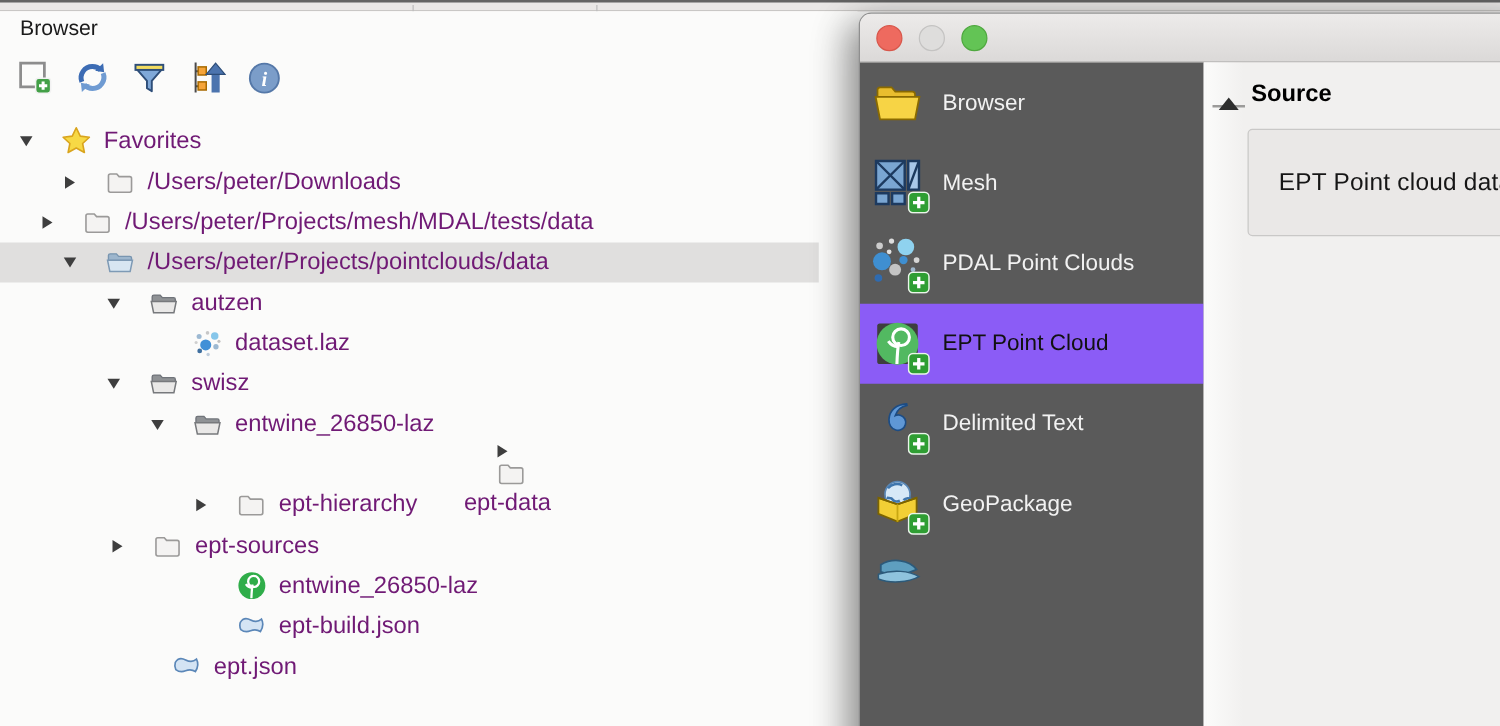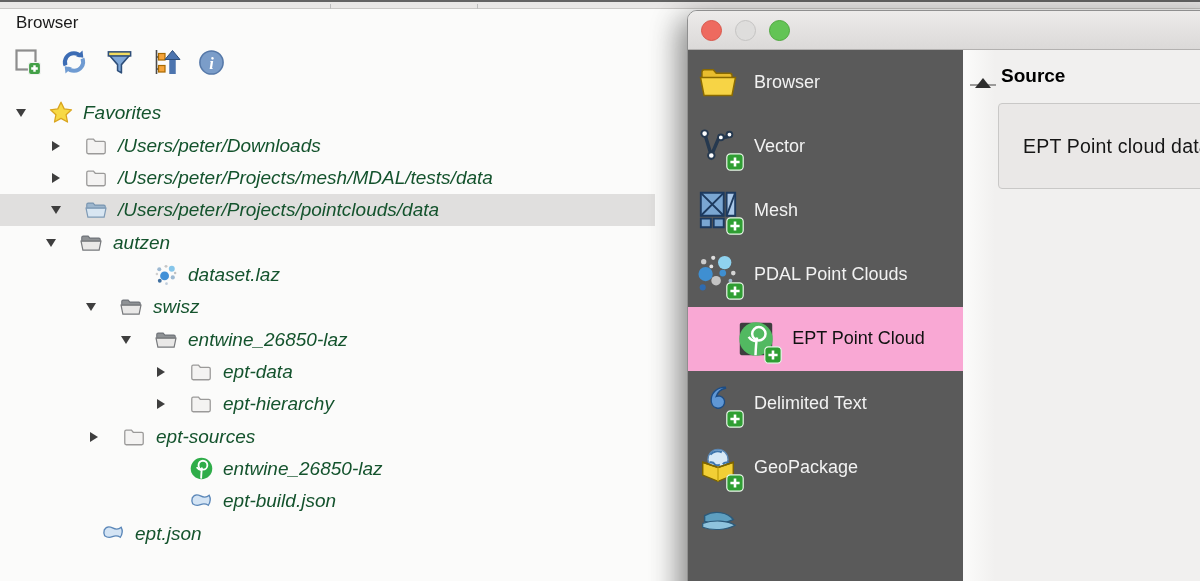--- a/index.html
+++ b/index.html
@@ -12,21 +12,21 @@
     border-top:2px solid #636363;border-bottom:1px solid #c9c7c5;}
   .strip-sep{position:absolute;top:2px;width:1px;height:6px;background:#bdbdbd;}
 
   
   .browser-panel{position:absolute;left:0;top:9px;width:686px;height:572px;background:#fbfbfa;}
   .panel-title{position:absolute;left:16px;top:4px;font-size:17px;color:#1a1a1a;}
   .toolbar{position:absolute;left:12px;top:39px;display:flex;gap:15px;}
   .tool-btn{width:31px;height:31px;display:flex;align-items:center;justify-content:center;background:none;border:none;padding:0;}
 
   .tree{position:absolute;left:0;top:88px;width:655px;}
-  .tree-row{height:32.35px;display:flex;align-items:center;font-size:19px;color:#14532d;white-space:nowrap;font-style:italic;}
+  .tree-row{height:32.35px;display:flex;align-items:center;font-size:19px;color:#701a75;white-space:nowrap;}
   .tree-row.selected{background:#e0dfde;}
   .arrow-box{width:26px;flex:none;display:flex;justify-content:center;align-items:center;}
   .arrow{width:0;height:0;}
   .arrow.collapsed{border-left:8px solid #3e3e3e;border-top:5.5px solid transparent;border-bottom:5.5px solid transparent;}
   .arrow.expanded{border-top:8px solid #3e3e3e;border-left:5.5px solid transparent;border-right:5.5px solid transparent;}
   .tree-icon{width:26px;height:26px;margin-left:14px;flex:none;display:flex;align-items:center;justify-content:center;}
   .tree-label{margin-left:9px;}
 
   
   .dialog{position:absolute;left:687px;top:10px;width:541px;height:600px;background:#f1f0ef;
@@ -35,21 +35,21 @@
   .titlebar{position:absolute;left:0;top:0;right:0;height:39px;
     background:linear-gradient(#edebea,#dbd9d8);border-bottom:1px solid #b3b1b0;}
   .traffic{position:absolute;left:13px;top:9px;display:flex;gap:13px;}
   .light{width:21px;height:21px;border-radius:50%;padding:0;border:none;}
   .light.close{background:#ee6a5f;border:1px solid #d8574b;}
   .light.minimize{background:#dedddc;border:1px solid #c4c3c2;}
   .light.zoom{background:#63c455;border:1px solid #4fa83f;}
 
   .sidebar{position:absolute;left:0;top:39px;width:275px;bottom:0;background:#5a5a5a;overflow:hidden;}
   .sb-item{height:64.2px;display:flex;align-items:center;color:#f2f2f2;font-size:18px;white-space:nowrap;}
-  .sb-item.selected{background:#f9a8d4;color:#111;justify-content:center;}
+  .sb-item.selected{background:#8b5cf6;color:#111;}
   .sb-icon{width:46px;height:46px;margin-left:7px;position:relative;flex:none;
     display:flex;align-items:center;justify-content:center;}
   .plus-badge{position:absolute;right:-3px;bottom:-2px;width:18px;height:18px;line-height:0;}
   .sb-label{margin-left:13px;}
 
   .dlg-content{position:absolute;left:275px;top:39px;right:0;bottom:0;background:#f1f0ef;border-left:2px solid #fafafa;}
   .dlg-content::before{content:"";position:absolute;left:0;top:0;bottom:0;width:30px;
     background:linear-gradient(90deg,#fbfbfa,rgba(251,251,250,0));}
   .scroll-up-btn{position:absolute;left:5px;top:12px;width:26px;height:24px;background:none;border:none;padding:0;}
   .scroll-up-btn .tri{width:0;height:0;margin:0 auto;border-left:8px solid transparent;
@@ -125,21 +125,21 @@
         <span class="arrow-box">
           <span class="arrow collapsed"></span>
         </span>
         <span class="tree-icon">
           <svg viewBox="0 0 26 26" width="24" height="24">
             <path d="M3 7.2c0-.9.7-1.6 1.6-1.6h5.6l2 2.3h9.2c.9 0 1.6.7 1.6 1.6v10.3c0 .9-.7 1.6-1.6 1.6H4.6c-.9 0-1.6-.7-1.6-1.6z" fill="#f4f3f2" stroke="#9b9a99" stroke-width="1.4"></path>
           </svg>
         </span>
         <span class="tree-label">/Users/peter/Downloads</span>
       </div>
-      <div class="tree-row" style="padding-left: 43px; align-items: center;">
+      <div class="tree-row" style="padding-left: 25px; align-items: center;">
         <span class="arrow-box">
           <span class="arrow collapsed"></span>
         </span>
         <span class="tree-icon">
           <svg viewBox="0 0 26 26" width="24" height="24">
             <path d="M3 7.2c0-.9.7-1.6 1.6-1.6h5.6l2 2.3h9.2c.9 0 1.6.7 1.6 1.6v10.3c0 .9-.7 1.6-1.6 1.6H4.6c-.9 0-1.6-.7-1.6-1.6z" fill="#f4f3f2" stroke="#9b9a99" stroke-width="1.4"></path>
           </svg>
         </span>
         <span class="tree-label">/Users/peter/Projects/mesh/MDAL/tests/data</span>
       </div>
@@ -148,21 +148,21 @@
           <span class="arrow expanded"></span>
         </span>
         <span class="tree-icon">
           <svg viewBox="0 0 26 26" width="24" height="24">
             <path d="M3 7c0-.8.6-1.5 1.5-1.5h5.4l1.9 2.2h9.7c.8 0 1.5.7 1.5 1.5v2H3z" fill="#9db6cd" stroke="#7895b0" stroke-width="1.2"></path>
             <path d="M2.2 11h21.6l-2 9.8H4.2z" fill="#d8e6f2" stroke="#7e9ab5" stroke-width="1.3"></path>
           </svg>
         </span>
         <span class="tree-label">/Users/peter/Projects/pointclouds/data</span>
       </div>
-      <div class="tree-row" style="padding-left: 38px;">
+      <div class="tree-row" style="padding-left: 78px;">
         <span class="arrow-box">
           <span class="arrow expanded"></span>
         </span>
         <span class="tree-icon">
           <svg viewBox="0 0 26 26" width="24" height="24">
             <path d="M3 7c0-.8.6-1.5 1.5-1.5h5.4l1.9 2.2h9.7c.8 0 1.5.7 1.5 1.5v2H3z" fill="#8f9295" stroke="#70747a" stroke-width="1.2"></path>
             <path d="M2.2 11h21.6l-2 9.8H4.2z" fill="#e9e8e7" stroke="#77797c" stroke-width="1.3"></path>
           </svg>
         </span>
         <span class="tree-label">autzen</span>
@@ -201,21 +201,21 @@
           <span class="arrow expanded"></span>
         </span>
         <span class="tree-icon">
           <svg viewBox="0 0 26 26" width="24" height="24">
             <path d="M3 7c0-.8.6-1.5 1.5-1.5h5.4l1.9 2.2h9.7c.8 0 1.5.7 1.5 1.5v2H3z" fill="#8f9295" stroke="#70747a" stroke-width="1.2"></path>
             <path d="M2.2 11h21.6l-2 9.8H4.2z" fill="#e9e8e7" stroke="#77797c" stroke-width="1.3"></path>
           </svg>
         </span>
         <span class="tree-label">entwine_26850-laz</span>
       </div>
-      <div class="tree-row" style="padding-left: 148px;">
+      <div class="tree-row" style="padding-left: 148px; flex-direction: column;">
         <span class="arrow-box">
           <span class="arrow collapsed"></span>
         </span>
         <span class="tree-icon">
           <svg viewBox="0 0 26 26" width="24" height="24">
             <path d="M3 7.2c0-.9.7-1.6 1.6-1.6h5.6l2 2.3h9.2c.9 0 1.6.7 1.6 1.6v10.3c0 .9-.7 1.6-1.6 1.6H4.6c-.9 0-1.6-.7-1.6-1.6z" fill="#f4f3f2" stroke="#9b9a99" stroke-width="1.4"></path>
           </svg>
         </span>
         <span class="tree-label">ept-data</span>
       </div>
@@ -255,21 +255,21 @@
       </div>
       <div class="tree-row" style="padding-left: 148px;">
         <span class="arrow-box"></span>
         <span class="tree-icon">
           <svg viewBox="0 0 26 26" width="25" height="25">
             <path d="M3.4 9.2C5.6 5.4 9 5.6 12 7.2c3 1.6 6.4 1.7 9-.6 1.7 3.2 1.2 7-.9 10.3-2.7-1.7-5.5-1.7-8.2-.6-2.7 1.1-5.9.7-8.1-1-1-2-1-4.1-.4-6.1z" fill="#d4e4f4" stroke="#5b87b8" stroke-width="1.4"></path>
           </svg>
         </span>
         <span class="tree-label">ept-build.json</span>
       </div>
-      <div class="tree-row" style="padding-left: 60px;">
+      <div class="tree-row" style="padding-left: 96px;">
         <span class="arrow-box"></span>
         <span class="tree-icon">
           <svg viewBox="0 0 26 26" width="25" height="25">
             <path d="M3.4 9.2C5.6 5.4 9 5.6 12 7.2c3 1.6 6.4 1.7 9-.6 1.7 3.2 1.2 7-.9 10.3-2.7-1.7-5.5-1.7-8.2-.6-2.7 1.1-5.9.7-8.1-1-1-2-1-4.1-.4-6.1z" fill="#d4e4f4" stroke="#5b87b8" stroke-width="1.4"></path>
           </svg>
         </span>
         <span class="tree-label">ept.json</span>
       </div>
     </div>
 </div>
@@ -284,36 +284,20 @@
   </div>
   <div class="sidebar" id="sidebar">
       <div class="sb-item">
         <span class="sb-icon">
           <svg viewBox="0 0 44 44" width="44" height="44">
             <path d="M6 12c0-1.2 1-2.2 2.2-2.2h9l3 3.4h13.6c1.2 0 2.2 1 2.2 2.2v2.8H6z" fill="#e9bd2e" stroke="#8a6a00" stroke-width="1.4"></path>
             <path d="M4.5 17.5h35L36 35.5H8z" fill="#f7d445" stroke="#8a6a00" stroke-width="1.5"></path>
           </svg>
         </span>
         <span class="sb-label">Browser</span>
-      </div>
-      <div class="sb-item">
-        <span class="sb-icon">
-          <svg viewBox="0 0 44 44" width="42" height="42">
-            <path d="M8 9l7 23 7.5-17.5L33 12" fill="none" stroke="#26394f" stroke-width="3.6"></path>
-            <circle cx="8" cy="9" r="3.4" fill="#fff" stroke="#26394f" stroke-width="2"></circle>
-            <circle cx="15" cy="32" r="3.4" fill="#fff" stroke="#26394f" stroke-width="2"></circle>
-            <circle cx="25" cy="13" r="3" fill="#fff" stroke="#26394f" stroke-width="2"></circle>
-            <circle cx="34" cy="10" r="3" fill="#fff" stroke="#26394f" stroke-width="2"></circle>
-          </svg>
-          <span class="plus-badge"><svg viewBox="0 0 18 18" width="18" height="18">
-              <rect x="0.8" y="0.8" width="16.4" height="16.4" rx="3.6" fill="#2f9e33" stroke="#eaf5ea" stroke-width="1.2"></rect>
-              <path d="M9 4.4v9.2M4.4 9h9.2" stroke="#fff" stroke-width="2.6"></path>
-            </svg></span>
-        </span>
-        <span class="sb-label">Vector</span>
       </div>
       <div class="sb-item">
         <span class="sb-icon">
           <svg viewBox="0 0 44 44" width="42" height="42">
             <g stroke="#1d3a5f" stroke-width="2" fill="#7aa6d2">
               <path d="M4 4h24v24H4z"></path>
               <path d="M4 4l24 24M28 4L4 28" fill="none"></path>
               <path d="M31 4h9v24h-9z" fill="#a9c7e8"></path>
               <path d="M31 28l9-24" fill="none"></path>
               <path d="M4 31h10.5v9H4z"></path>

